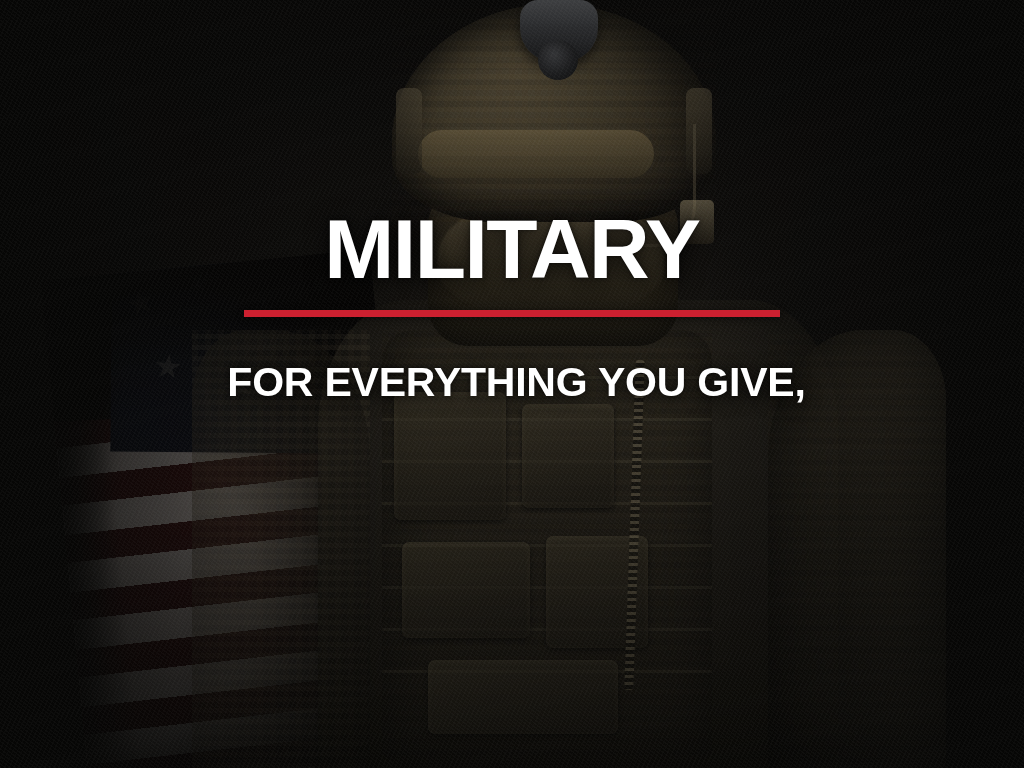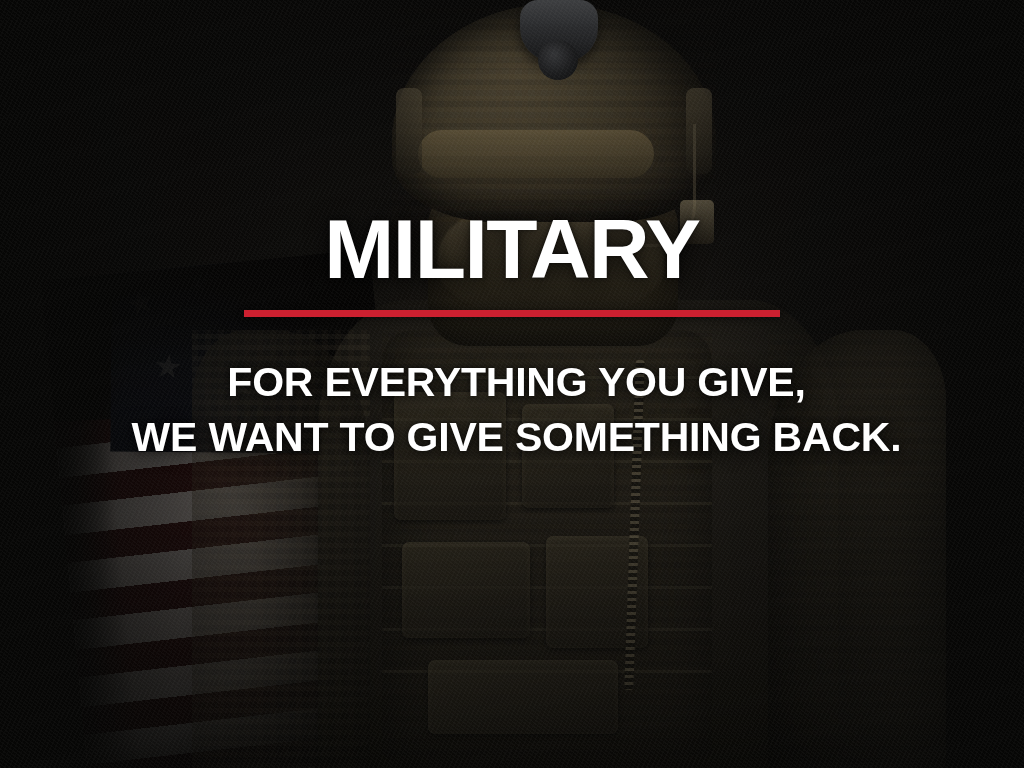--- a/index.html
+++ b/index.html
@@ -417,18 +417,17 @@
 
   <div class="content">
 
     <h1 class="headline headline-line-1">MILITARY</h1>
 
 
     <div class="rule" style="background: rgb(204, 32, 48);"></div>
 
     <div class="subhead">
       <div>FOR EVERYTHING YOU GIVE,</div>
-      <div>WE WANT TO GIVE SOMETHING BACK.</div>
     </div>
 
   </div>
 
 </div>
 
 </body></html>

